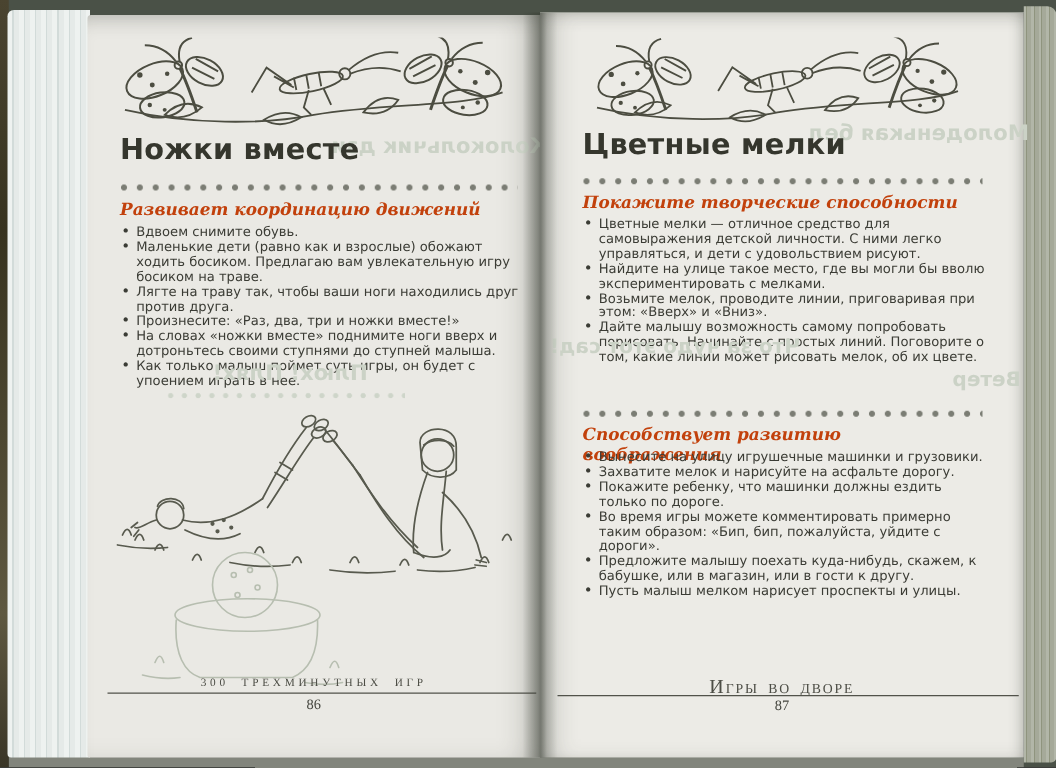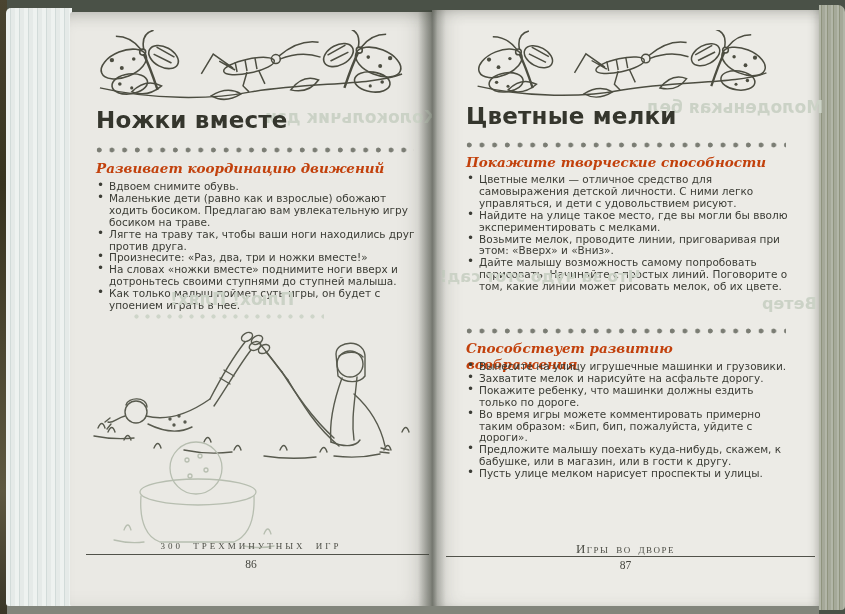--- a/index.html
+++ b/index.html
@@ -33,21 +33,21 @@
   .bullets{position:absolute;}
   .bullet-item{position:relative;padding-left:13px;font:10.5px/11.9px "DejaVu Sans",sans-serif;color:#3b3c35;}
   .bullet-item::before{content:"•";position:absolute;left:1px;top:-1px;font-size:12px;color:#3b3c35;}
   .ghost{position:absolute;transform:scaleX(-1);font:700 17px/1 "DejaVu Sans",sans-serif;
     color:#cbd2c6;white-space:nowrap;}
   .ghost-sm{font-size:16px;}
   .ghost-dots{position:absolute;height:7px;background-repeat:repeat-x;background-size:11px 7px;
     background-image:radial-gradient(circle at 2.5px 3.5px,#ced5c9 1.8px,rgba(206,213,201,0) 2.4px);}
   .running-foot{position:absolute;left:0;right:0;text-align:center;
     font:9px "Liberation Serif",serif;letter-spacing:3px;word-spacing:5px;color:#4c4d45;white-space:nowrap;}
-  .running-foot.caps-sm{font-variant:small-caps;font-size:13px;letter-spacing:1.5px;word-spacing:2px;}
+  .running-foot.caps-sm{font-variant:small-caps;font-size:16px;letter-spacing:1.5px;word-spacing:2px;}
   .foot-rule{position:absolute;height:1px;background:#51524a;}
   .page-num{position:absolute;left:0;right:0;text-align:center;font:11.5px "Liberation Serif",serif;color:#45463f;}
   .drawing{position:absolute;}
 </style>
 </head>
 <body>
 
 <svg width="0" height="0" style="position:absolute" aria-hidden="true">
   <defs>
     <g id="butterfly" stroke="#4c4d41" fill="none" stroke-width="1.6">
@@ -189,21 +189,21 @@
     <div class="ghost ghost-sm" style="right:2px;top:286px;">Ветер</div>
 
     <div class="dotrow" style="left:34px;top:317px;width:320px;"></div>
     <div class="subtitle" style="left:34px;top:330px;width:320px;">Способствует развитию воображения</div>
     <div class="bullets" style="left:34px;top:351px;width:324px;">
       <div class="bullet-item">Вынесите на улицу игрушечные машинки и грузовики.</div>
       <div class="bullet-item">Захватите мелок и нарисуйте на асфальте дорогу.</div>
       <div class="bullet-item">Покажите ребенку, что машинки должны ездить только по дороге.</div>
       <div class="bullet-item">Во время игры можете комментировать примерно таким образом: «Бип, бип, пожалуйста, уйдите с дороги».</div>
       <div class="bullet-item">Предложите малышу поехать куда-нибудь, скажем, к бабушке, или в магазин, или в гости к другу.</div>
-      <div class="bullet-item">Пусть улице мелком нарисует проспекты и улицы.</div>
+      <div class="bullet-item">Пусть малыш мелком нарисует проспекты и улицы.</div>
     </div>
 
     <div class="running-foot caps-sm" style="top:531px;">Игры во дворе</div>
     <div class="foot-rule" style="left:14px;right:4px;top:546px;"></div>
     <div class="page-num" style="top:549px;">87</div>
   </div>
 
   <div class="gutter"></div>
 </div>
 

